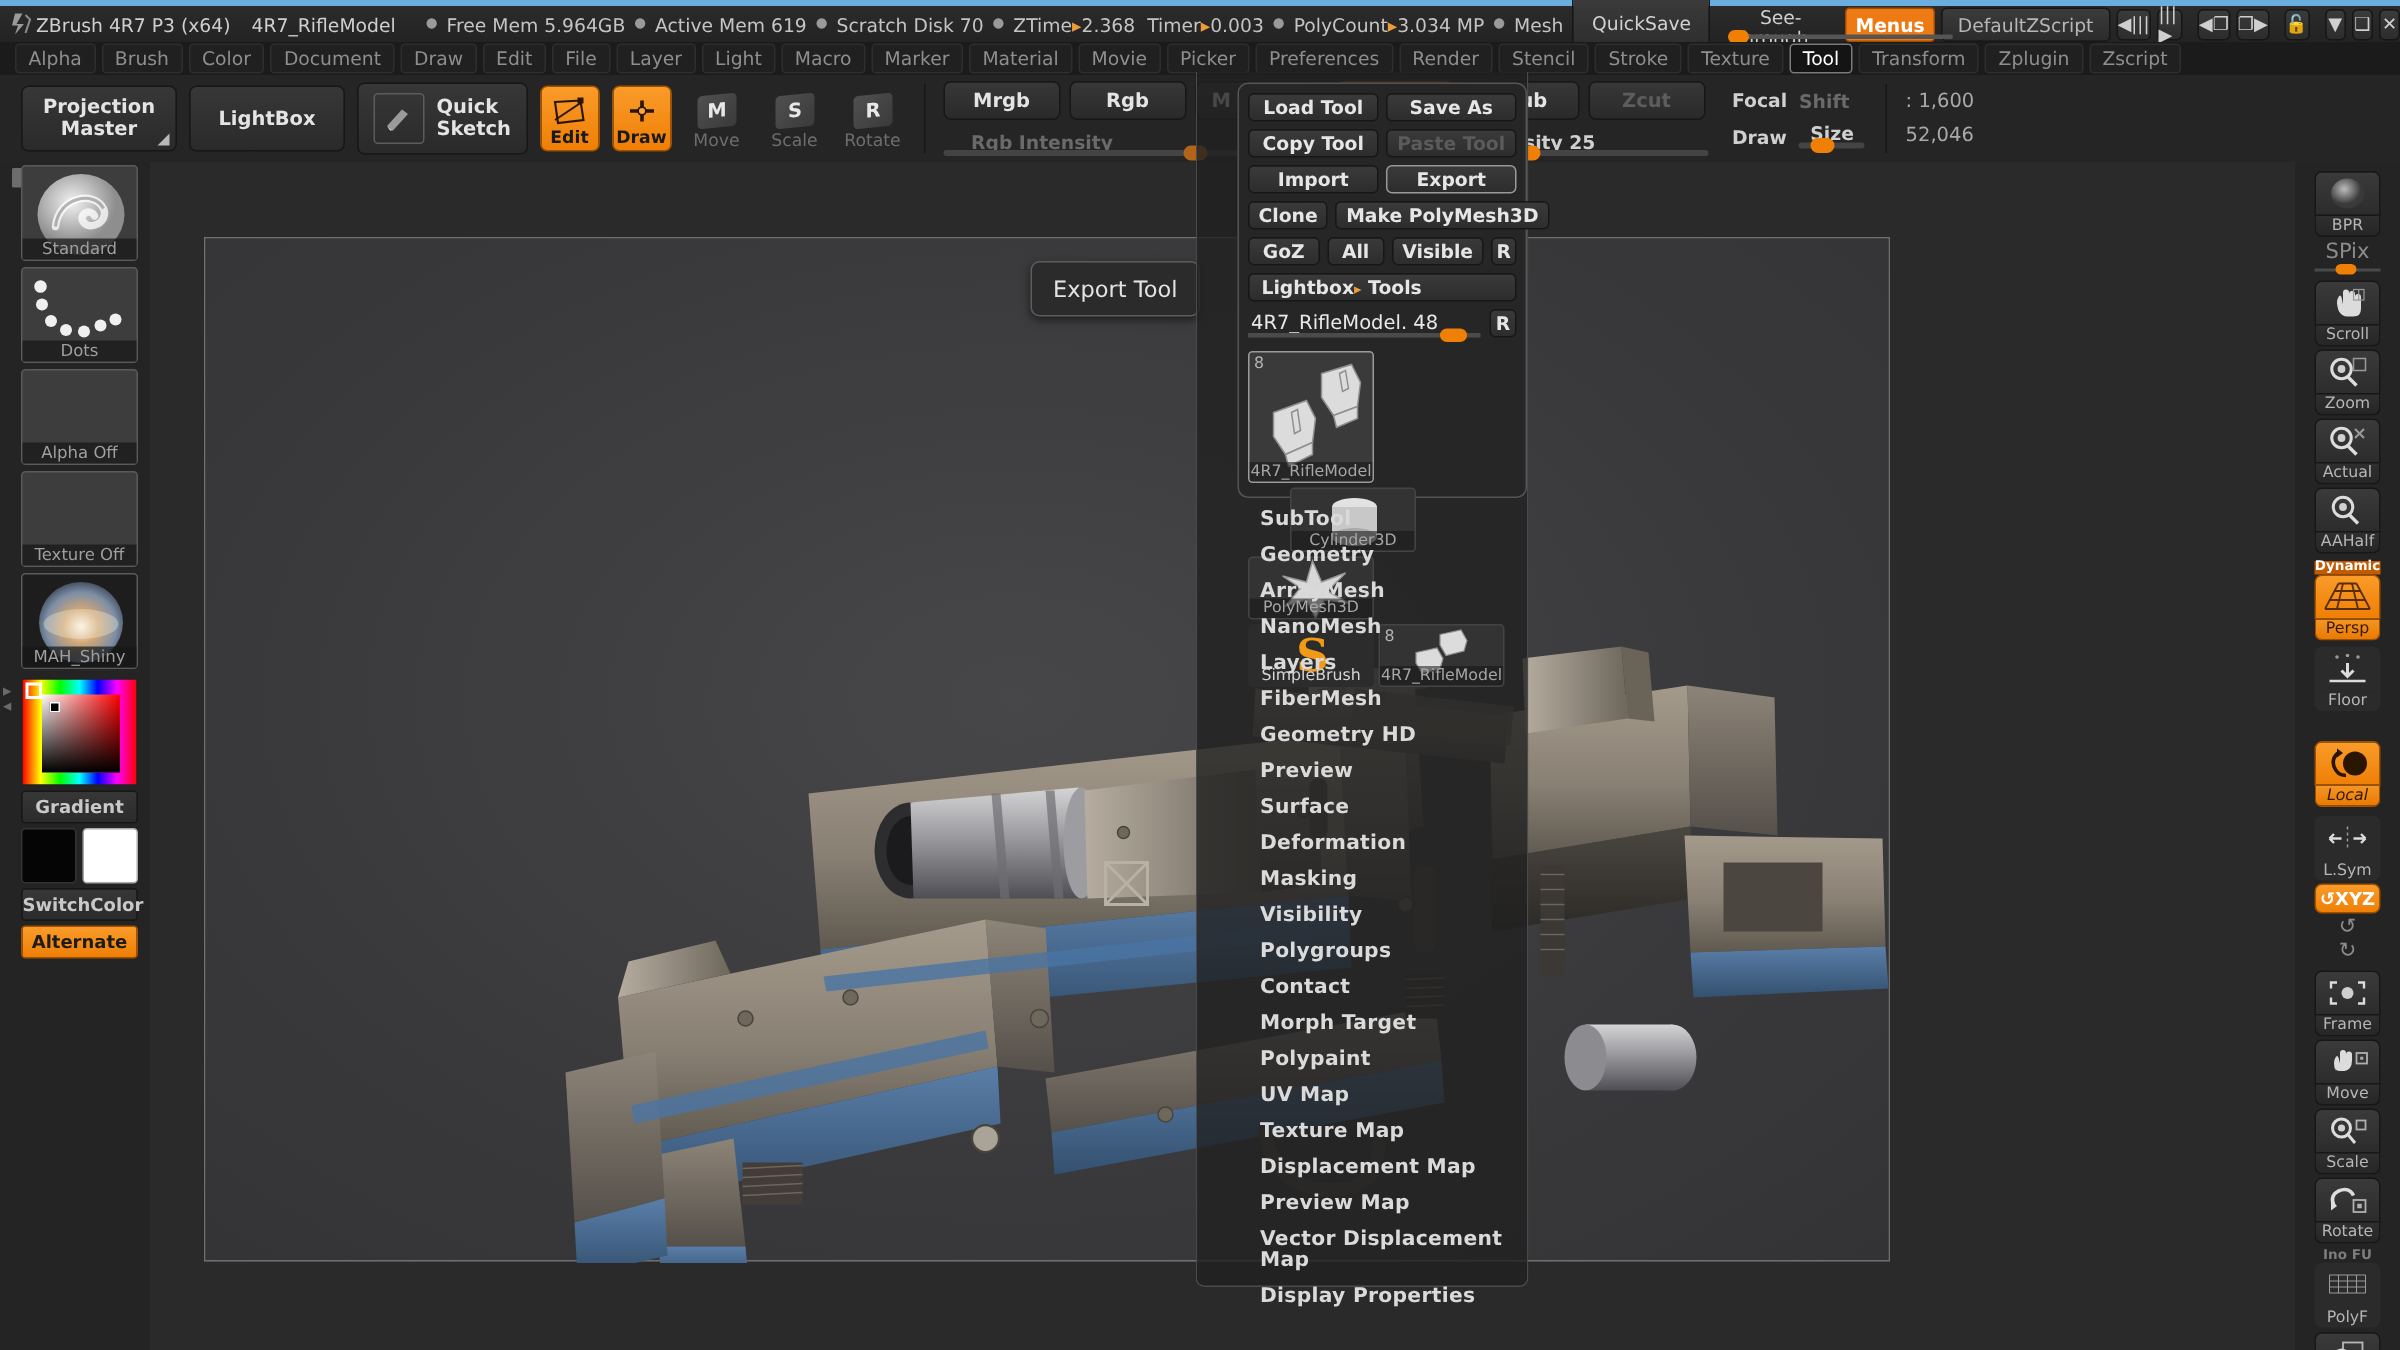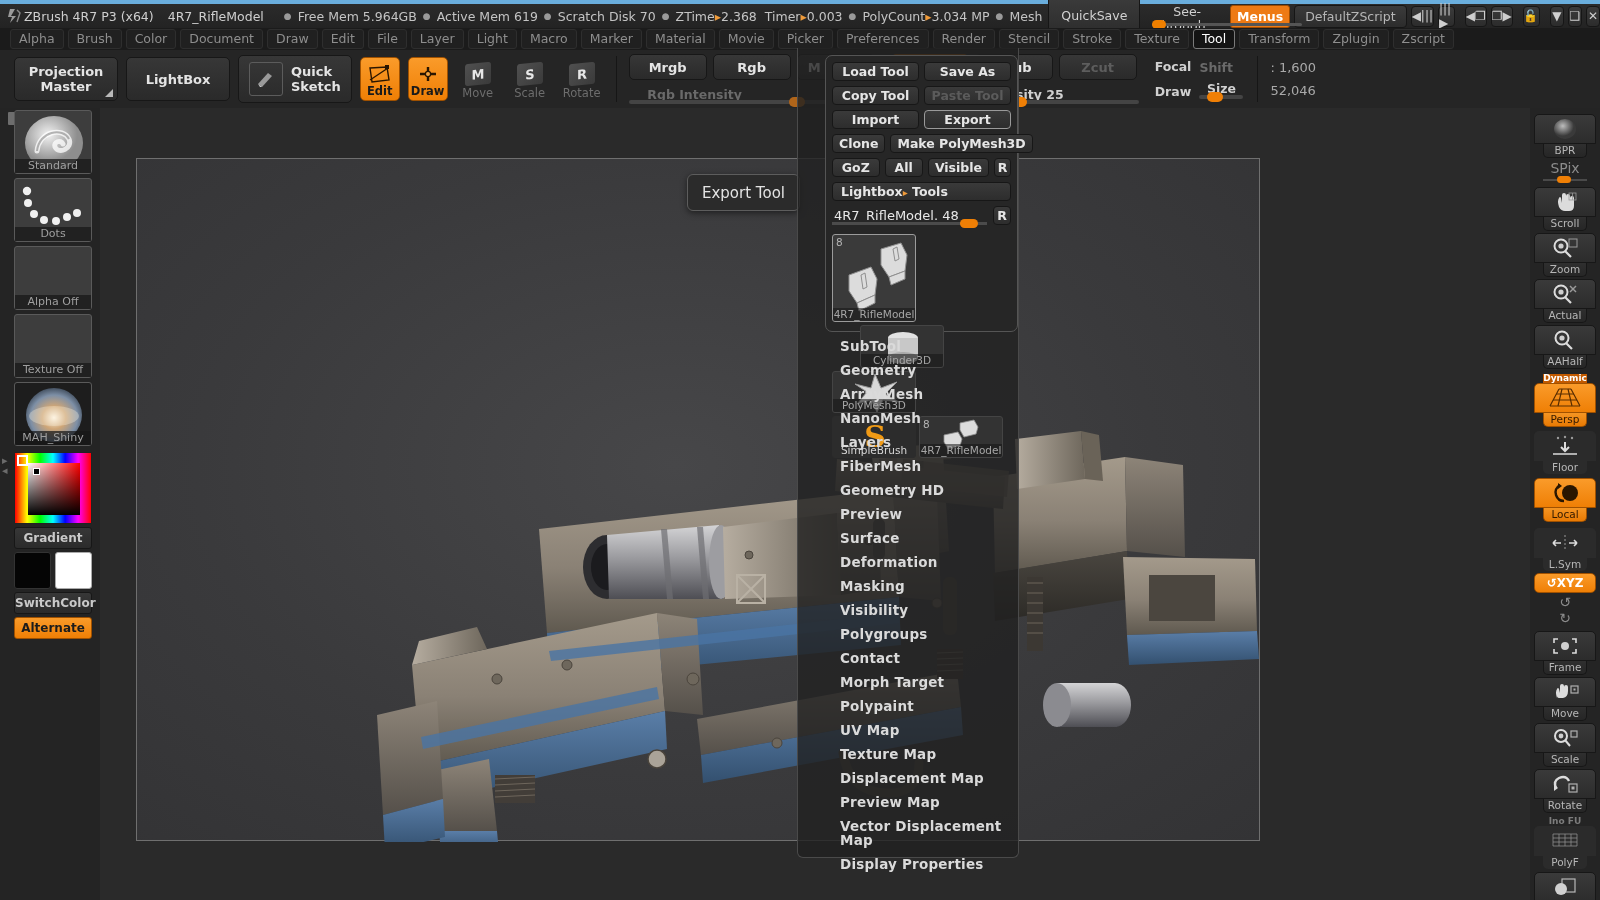--- a/index.html
+++ b/index.html
@@ -164,21 +164,21 @@
 
   
   .rightshelf {
     position:absolute; right:0; top:108px; width:70px; height:792px; background:#242424;
   }
   .rs-item {
     width:44px; margin:2px auto 1px auto; position:relative;
     display:flex; flex-direction:column; align-items:center;
   }
   .rs-box {
-    width:62px;height:30px; background:linear-gradient(#3a3a3a,#2c2c2c);
+    width:44px;height:30px; background:linear-gradient(#3a3a3a,#2c2c2c);
     border:1px solid #171717; border-top-left-radius:5px; border-top-right-radius:5px;
     display:flex;align-items:center;justify-content:center; color:#d6d6d6; font-size:15px;
     overflow:hidden;
   }
   .rs-lbl {
     width:44px; text-align:center; font-size:10.5px; color:#b6b6b6;
     background:linear-gradient(#2f2f2f,#262626); border:1px solid #171717; border-top:none;
     border-bottom-left-radius:5px; border-bottom-right-radius:5px; line-height:13px;
   }
   .rs-item.on .rs-box { background:linear-gradient(#fa9b2a,#ef7f05); border-color:#a05100; color:#2a1600; }
@@ -917,21 +917,21 @@
               <circle cx="15" cy="3" r="1.2"></circle>
               <circle cx="22" cy="4" r="1.2"></circle>
             </g>
           <path d="M15 8 L15 16 M11 13 L15 17 L19 13" stroke="#dcdcdc" stroke-width="2" fill="none"></path>
           <line x1="3" y1="20" x2="27" y2="20" stroke="#dcdcdc" stroke-width="1.6"></line>
         </svg>
       </div>
       <div class="rs-lbl" style="background:#2b2b2b;border:none;">Floor</div>
     </div>
 
-    <div class="rs-item on" style="margin-top:4px;">
+    <div class="rs-item on" style="margin-top:20px;font-style:italic;">
       <div class="rs-box">
         <svg width="30" height="24" viewBox="0 0 30 24">
           <circle cx="20" cy="12" r="8" fill="#2a1600"></circle>
           <path d="M10 4 q-6 4 -4 10 q2 6 8 6" stroke="#2a1600" stroke-width="2.4" fill="none"></path>
           <path d="M8 2 L12 5 L8 8" fill="#2a1600"></path>
         </svg>
       </div>
       <div class="rs-lbl">Local</div>
     </div>
 

